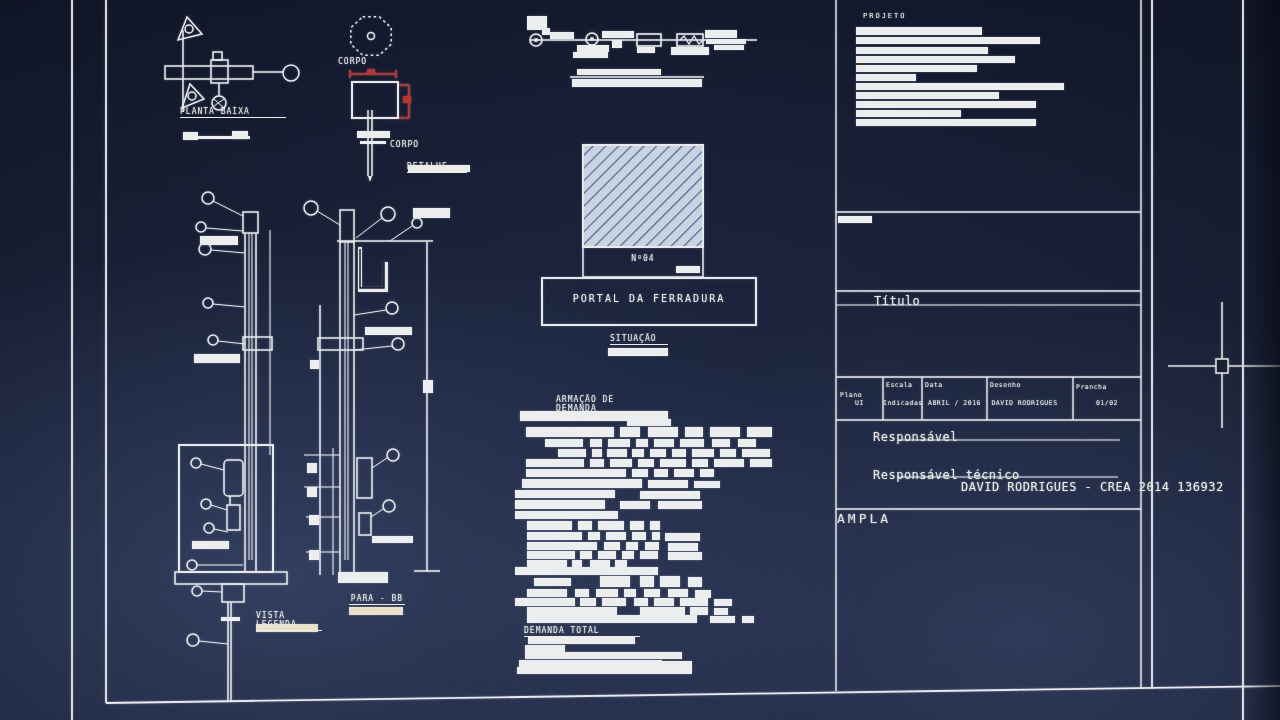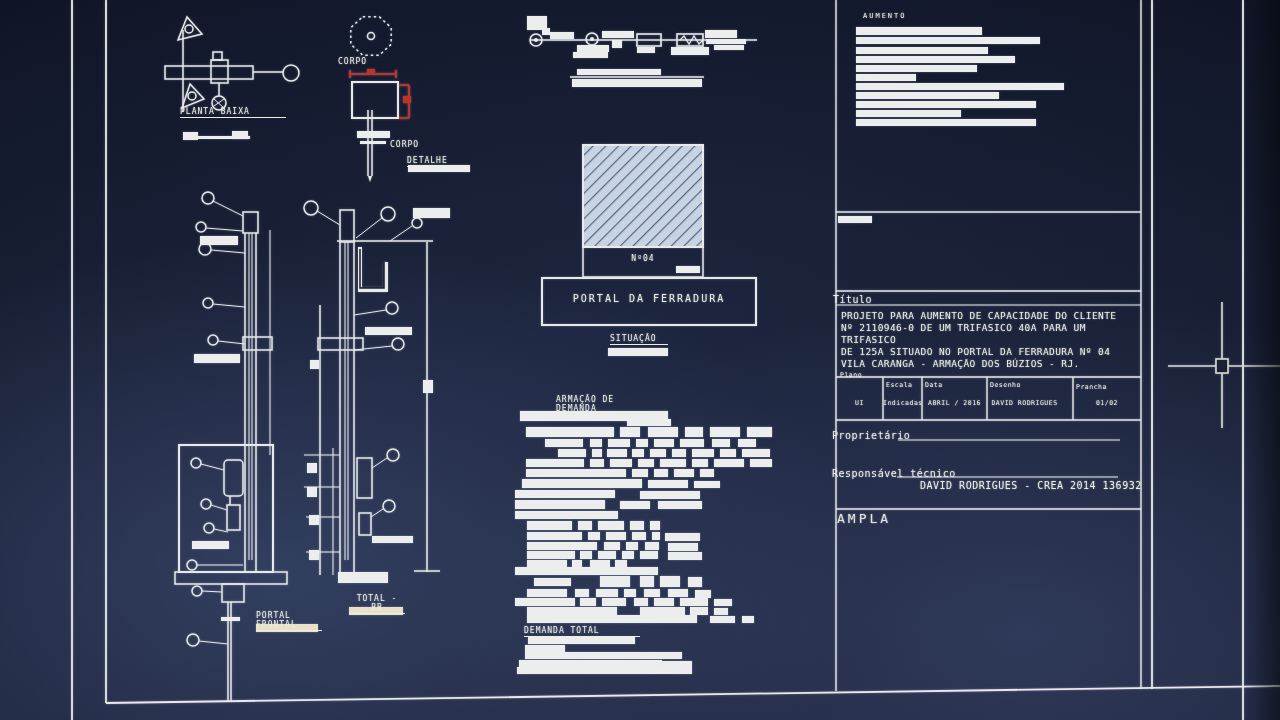--- a/index.html
+++ b/index.html
@@ -13,21 +13,21 @@
   #right-shade{position:absolute;top:0;right:0;width:36px;height:720px;
     background:linear-gradient(90deg,transparent,rgba(5,8,14,.6));}
   #bars-layer{position:absolute;inset:0;}
   .rbar{position:absolute;background:#eceded;box-shadow:0 0 2px rgba(220,230,255,.45);}
   .rbar.tan{background:#e8e1c8;}
   svg#linework{position:absolute;inset:0;filter:drop-shadow(0 0 1px rgba(215,225,255,.35));}
   .lbl{position:absolute;color:#ecEEde;color:#eceede;font-size:8px;letter-spacing:1px;
     white-space:pre-line;text-shadow:0 0 2px rgba(225,232,255,.55);}
   .ul{border-bottom:1.5px solid #eceede;padding-bottom:1px;}
   .ctr{text-align:center;}
-  .tiny{font-size:10px;letter-spacing:.5px;}
+  .tiny{font-size:12px;letter-spacing:.5px;margin-left:41px;}
   .field-label{font-size:6.5px;letter-spacing:.5px;}
   .field-value{font-size:6.5px;letter-spacing:.5px;text-align:center;}
   #titulo-text{font-size:9.5px;line-height:12px;letter-spacing:.4px;}
   #ampla{font-size:13px;letter-spacing:3px;color:#e2e4da;}
 </style>
 </head>
 <body>
 
 <div id="screen">
 
@@ -361,46 +361,42 @@
     <g stroke="#ddddd2" stroke-width="1.6" fill="none">
       <line x1="1168" y1="366" x2="1280" y2="366"></line>
       <line x1="1222" y1="302" x2="1222" y2="428"></line>
       <rect x="1216" y="359" width="12" height="14" fill="#1a2133"></rect>
     </g>
   </svg>
 
   <div class="lbl ul" style="left:180px;top:107px;width:106px">PLANTA BAIXA</div>
   <div class="lbl" style="left:338px;top:57px">CORPO</div>
   <div class="lbl" style="left:390px;top:140px">CORPO</div>
-  <div class="lbl ul" style="left:407px;top:156px;width:60px">DETALHE</div>
+  <div class="lbl ul" style="left:407px;top:162px;width:60px">DETALHE</div>
   <div class="lbl ul" style="left:610px;top:334px;width:58px">SITUAÇÃO</div>
   <div class="lbl ctr" style="left:583px;top:254px;width:120px">Nº04</div>
   <div class="lbl ctr" style="left:542px;top:293px;width:214px;font-size:10px;letter-spacing:2px">PORTAL DA FERRADURA</div>
   <div class="lbl ul" style="left:556px;top:395px;width:100px">ARMAÇÃO DE DEMANDA</div>
   <div class="lbl ul" style="left:524px;top:626px;width:116px">DEMANDA TOTAL</div>
-  <div class="lbl ul" style="left:256px;top:611px;width:66px">PORTAL FRONTAL</div>
-  <div class="lbl ul ctr" style="left:349px;top:594px;width:56px">TOTAL - BB</div>
-
-  <div class="lbl" style="left:863px;top:12px;font-size:7px;letter-spacing:2px">AUMENTO</div>
+  <div class="lbl ul" style="left:256px;top:611px;width:66px">VISTA LEGENDA</div>
+  <div class="lbl ul ctr" style="left:349px;top:594px;width:56px">PARA - BB</div>
+
+  <div class="lbl" style="left:863px;top:12px;font-size:7px;letter-spacing:2px">PROJETO</div>
   <div class="lbl tiny" style="left:833px;top:294px">Título</div>
-  <div id="titulo-text" class="lbl" style="left:841px;top:310px;width:298px">PROJETO PARA AUMENTO DE CAPACIDADE DO CLIENTE
-Nº 2110946-0 DE UM TRIFASICO 40A PARA UM TRIFASICO
-DE 125A SITUADO NO PORTAL DA FERRADURA Nº 04
-VILA CARANGA - ARMAÇÃO DOS BÚZIOS - RJ.</div>
-
-  <div class="lbl field-label" style="left:840px;top:371px">Plano</div>
+
+  <div class="lbl field-label" style="left:840px;top:391px">Plano</div>
   <div class="lbl field-value" style="left:836px;top:399px;width:47px">UI</div>
   <div class="lbl field-label" style="left:886px;top:381px">Escala</div>
   <div class="lbl field-value" style="left:883px;top:399px;width:39px">Indicadas</div>
   <div class="lbl field-label" style="left:925px;top:381px">Data</div>
   <div class="lbl field-value" style="left:922px;top:399px;width:65px">ABRIL / 2016</div>
   <div class="lbl field-label" style="left:990px;top:381px">Desenho</div>
   <div class="lbl field-value" style="left:987px;top:399px;width:75px">DAVID RODRIGUES</div>
   <div class="lbl field-label" style="left:1076px;top:383px">Prancha</div>
   <div class="lbl field-value" style="left:1073px;top:399px;width:68px">01/02</div>
 
-  <div class="lbl tiny" style="left:832px;top:430px">Proprietário</div>
+  <div class="lbl tiny" style="left:832px;top:430px">Responsável</div>
   <div class="lbl tiny" style="left:832px;top:468px">Responsável técnico</div>
   <div class="lbl tiny" style="left:920px;top:480px">DAVID RODRIGUES - CREA 2014 136932</div>
   <div id="ampla" class="lbl" style="left:837px;top:511px">AMPLA</div>
 
   <div id="right-shade"></div>
 </div>
 
 </body></html>

